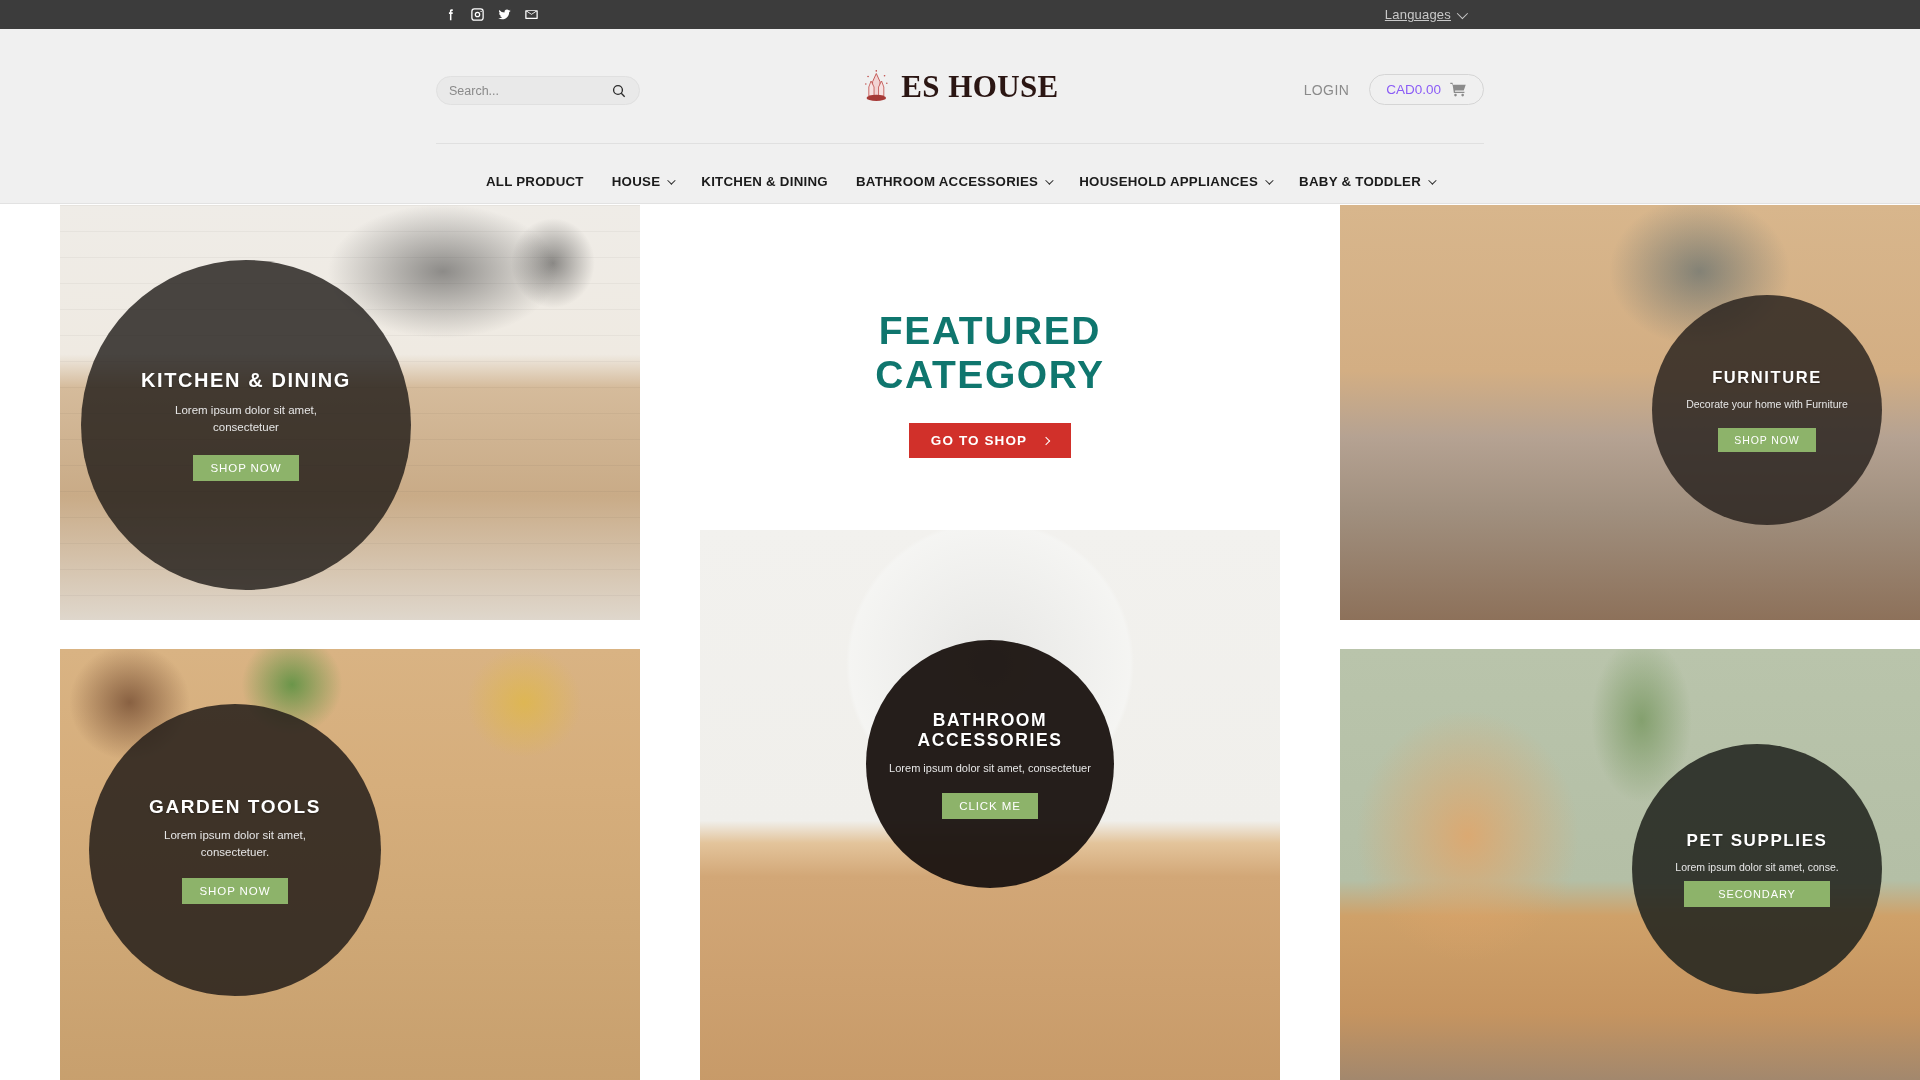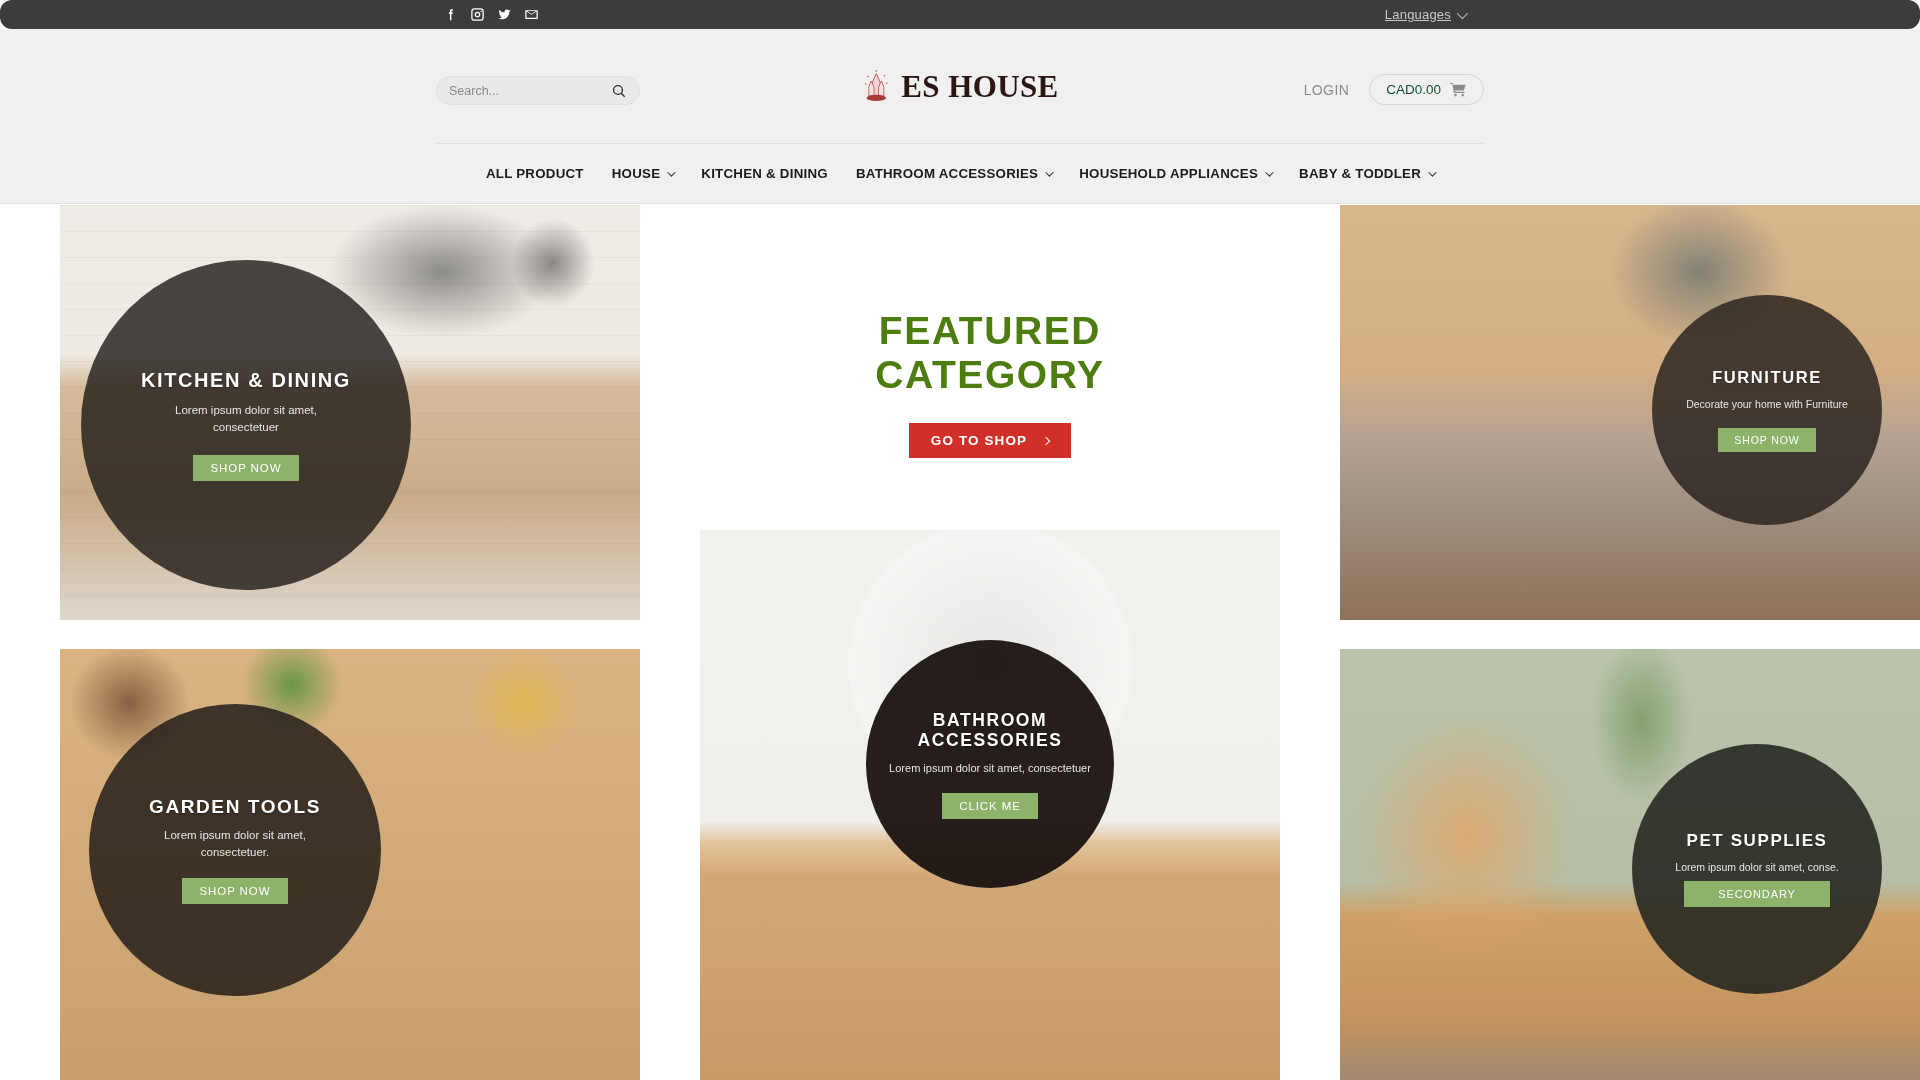--- a/index.html
+++ b/index.html
@@ -7,21 +7,20 @@
     width:1920px; height:1080px; overflow:hidden;
     background:#ffffff;
     font-family:"Liberation Sans", sans-serif;
   }
 
   
   .topbar {
     height:29px; background:#3c3c3c;
     display:flex; align-items:center; justify-content:space-between;
     padding:0 40px;
-    border-radius:12px;
   }
   .social { display:flex; align-items:center; gap:12px; margin-left:403px; }
   .social .s-ico { width:15px; height:15px; color:#ffffff; display:block; }
   .social .s-ico svg { display:block; width:100%; height:100%; fill:#ffffff; }
   .lang {
     color:#c9c9c9; font-size:13px; letter-spacing:.2px;
     display:flex; align-items:center; gap:6px; margin-right:415px;
   }
   .caret-thin { display:inline-block; width:8px; height:8px; border-right:1.4px solid currentColor; border-bottom:1.4px solid currentColor; transform:rotate(45deg) translateY(-2px); }
 
@@ -64,29 +63,29 @@
     position:absolute; right:0; top:45px;
     display:flex; align-items:center; gap:20px;
   }
   .login-link {
     color:#8b8b8b; font-size:14px; letter-spacing:.4px; text-decoration:none;
   }
   .cart-btn {
     border:1px solid #d5d5d5; border-radius:20px;
     height:31px; padding:0 16px;
     display:flex; align-items:center; gap:9px;
-    color:#14532d; font-size:13.5px; text-decoration:none; background:transparent;
+    color:#8b5cf6; font-size:13.5px; text-decoration:none; background:transparent;
   }
   .cart-ico { width:17px;height:15px; display:block; }
   .cart-ico svg { width:17px;height:15px; fill:#8b8b8b; }
 
   
   .nav-sep { width:1048px; margin:0 auto; border-top:1px solid #e0e0e0; }
   .nav {
-    width:1048px; margin:0 auto; height:59px;
+    width:1048px; margin:8px auto; height:59px;
     display:flex; align-items:center; justify-content:center; gap:0;
   }
   .nav-item {
     display:flex; align-items:center; gap:7px;
     padding:0 14px; color:#1b1b1b;
     font-size:13.3px; font-weight:700; letter-spacing:.25px;
     text-decoration:none; white-space:nowrap; cursor:pointer;
   }
   .nav-item .caret-thin { width:6px; height:6px; border-width:1.3px; color:#2b2b2b; }
 
@@ -126,21 +125,21 @@
   }
   .btn-green { background:#8db36a; }
   .btn-red { background:#d1302a; }
 
   
   .featured {
     text-align:center; padding-top:105px;
     display:flex; flex-direction:column; align-items:center;
   }
   .featured h2 {
-    font-size:39px; font-weight:700; color:#4d7c0f;
+    font-size:39px; font-weight:700; color:#0f766e;
     letter-spacing:1.6px; line-height:1.13; text-transform:uppercase;
   }
   .featured .btn-red {
     margin-top:26px; padding:10px 22px;
     font-size:13.5px; font-weight:700; letter-spacing:1.1px;
     display:inline-flex; align-items:center; gap:16px;
   }
   .chev-r { display:inline-block; width:6px;height:6px; border-top:1.6px solid #fff; border-right:1.6px solid #fff; transform:rotate(45deg); }
 
   

